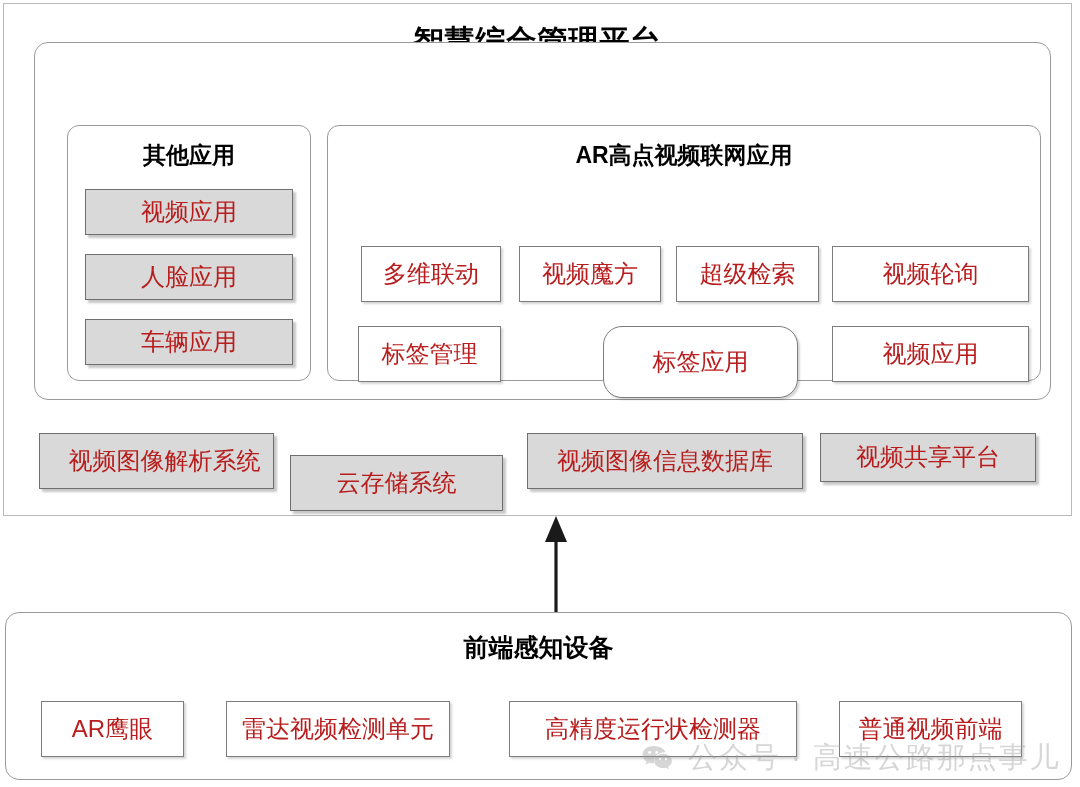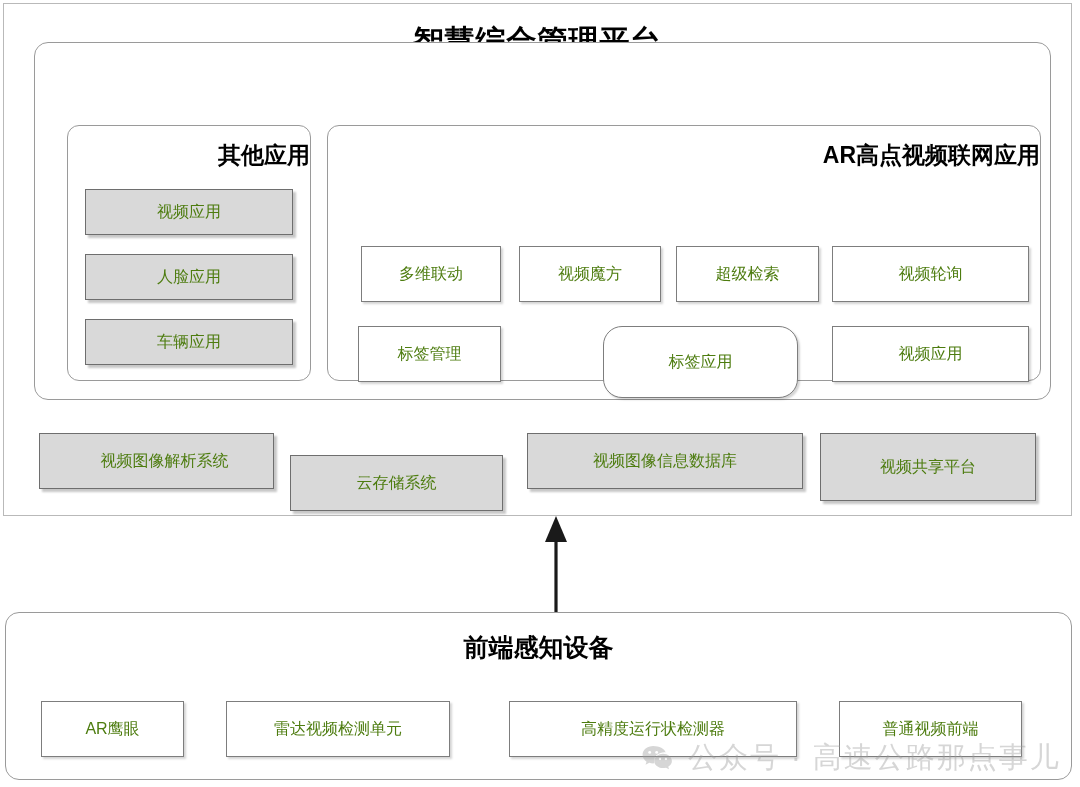--- a/index.html
+++ b/index.html
@@ -62,21 +62,21 @@
     border: 1.6px solid #9a9a9a;
     border-radius: 12px;
     background: #ffffff;
     box-sizing: border-box;
   }
   .subpanel-title {
     position: absolute;
     left: 0;
     top: 14px;
     width: 100%;
-    text-align: right;
+    text-align: center;
     font-size: 23px;
     font-weight: bold;
     color: #000000;
   }
 
   #other-apps-panel {
     left: 32px;
     top: 82px;
     width: 244px;
     height: 256px;
@@ -89,22 +89,22 @@
     padding-left: 13px;
   }
 
   
   .node {
     position: absolute;
     box-sizing: border-box;
     display: flex;
     align-items: center;
     justify-content: center;
-    font-size: 16px;
-    color: #4d7c0f;
+    font-size: 24px;
+    color: #b91c1c;
     text-align: center;
     line-height: 1.1;
     white-space: nowrap;
   }
   .node.white {
     background: #ffffff;
     border: 1.6px solid #7d7d7d;
     box-shadow: 2px 2px 2px rgba(0,0,0,0.17);
   }
   .node.gray {
@@ -197,21 +197,21 @@
 
         <div class="node white" style="left:30px; top:200px; width:143px; height:56px;">标签管理</div>
         <div class="node white" style="left:275px; top:200px; width:195px; height:72px;border-radius:19px;">标签应用</div>
         <div class="node white" style="left:504px; top:200px; width:197px; height:56px;">视频应用</div>
       </div>
     </div>
 
     <div class="node gray" style="left:35px; top:429px; width:235px; height:56px;padding-left:16px;">视频图像解析系统</div>
     <div class="node gray" style="left:286px; top:429px; width:213px; height:56px;margin-top:22px;">云存储系统</div>
     <div class="node gray" style="left:523px; top:429px; width:276px; height:56px;">视频图像信息数据库</div>
-    <div class="node gray" style="left:816px; top:429px; width:216px; height:68px;">视频共享平台</div>
+    <div class="node gray" style="left:816px; top:429px; width:216px; height:49px;">视频共享平台</div>
   </div>
 
   <svg class="arrow-svg" viewBox="0 0 40 100">
     <line x1="20" y1="98" x2="20" y2="18" stroke="#1a1a1a" stroke-width="3.2"></line>
     <polygon points="20,2 31,28 9,28" fill="#1a1a1a"></polygon>
   </svg>
 
   <div class="frontend-frame">
     <div class="frontend-title">前端感知设备</div>
 

